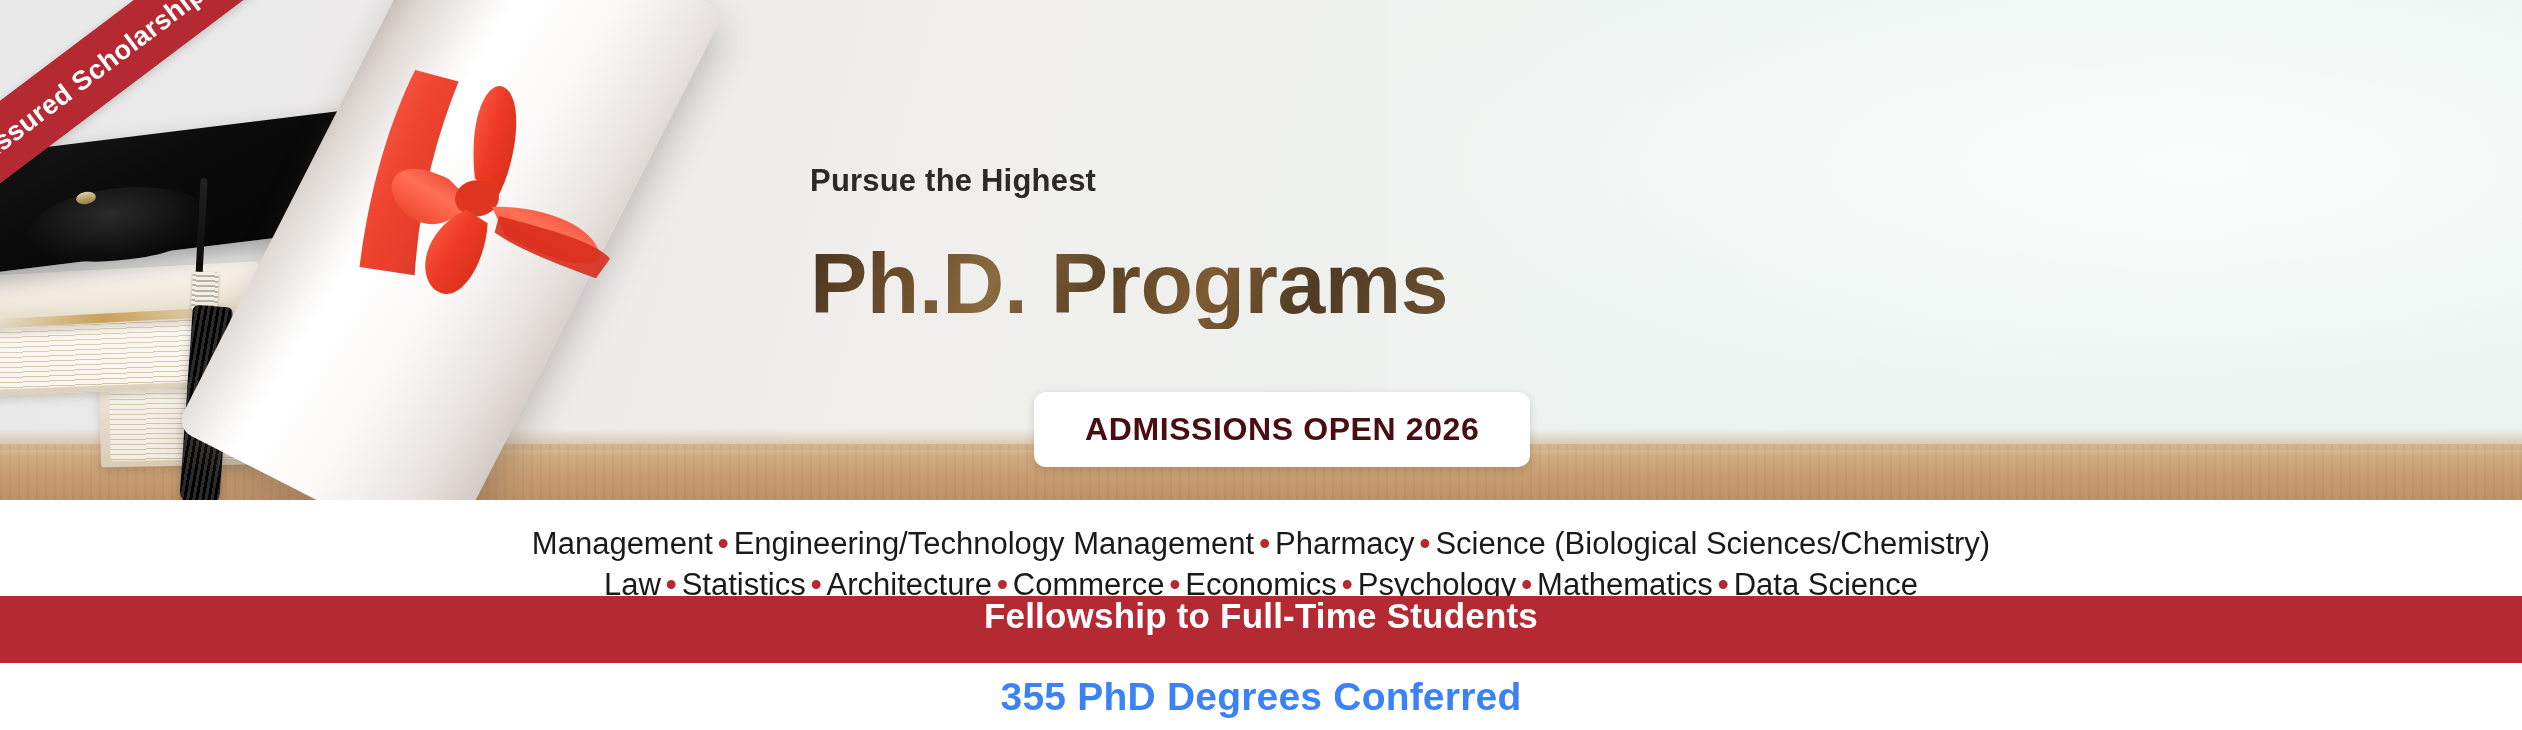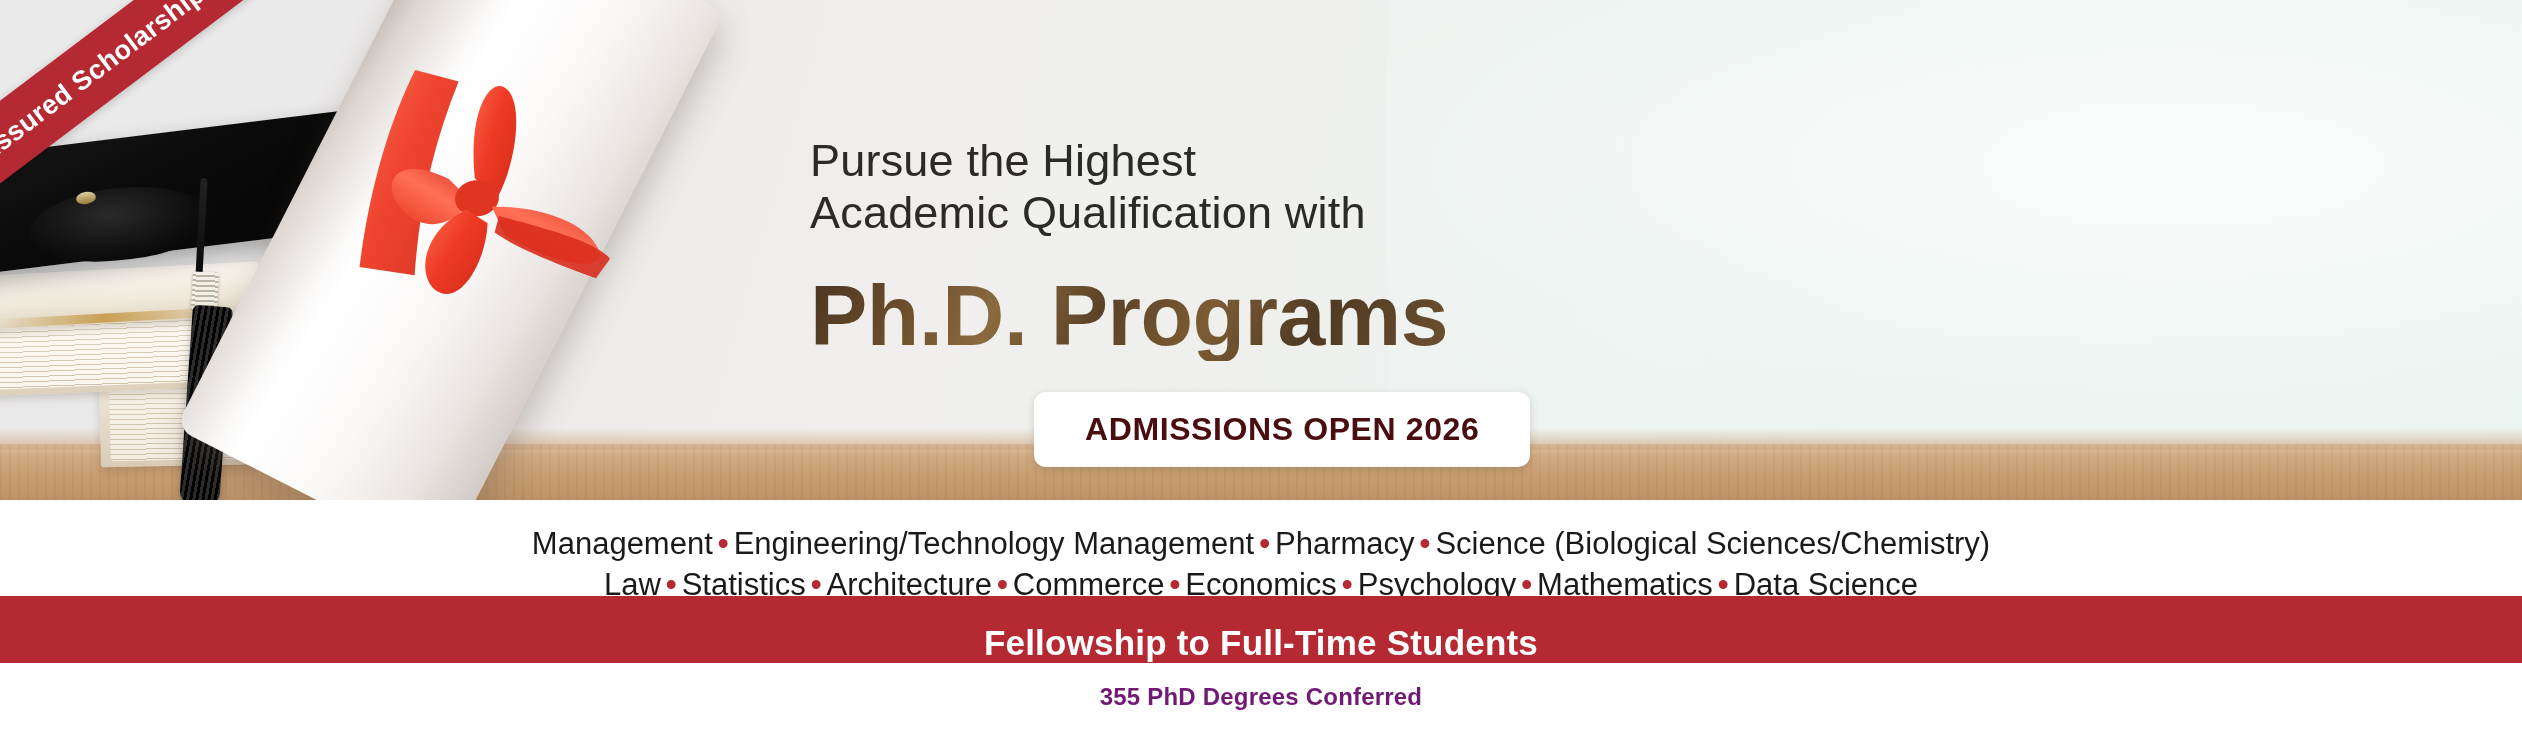--- a/index.html
+++ b/index.html
@@ -241,26 +241,27 @@
     white-space: nowrap;
   }
 
   
   .headline {
     position: absolute;
     left: 810px; top: 135px;
     z-index: 5;
   }
   .headline .line {
-    font-size: 45px;
+    font-size: 31px;
     line-height: 52px;
-    font-weight: 400;
+    font-weight: 700;
     color: #2b2a28;
     letter-spacing: .2px;
     white-space: nowrap;
+    margin-top: 20px;
   }
   .headline .big {
     margin-top: 30px;
     font-size: 86px;
     line-height: 92px;
     font-weight: 700;
     letter-spacing: -0.5px;
     white-space: nowrap;
     background: linear-gradient(115deg,
        #4a3420 0%, #6b4d2c 16%, #8a6a3e 30%, #5b4226 46%,
@@ -320,21 +321,21 @@
   }
 
   
   .fellow {
     position: absolute;
     left: 0; top: 596px;
     width: 100%;
     height: 67px;
     background: #b52a32;
     display: flex;
-    align-items: flex-end;
+    align-items: flex-start;
     justify-content: center;
   }
   .fellow span {
     color: #ffffff;
     font-size: 35px;
     font-weight: 700;
     letter-spacing: .2px;
     white-space: nowrap;
   }
 
@@ -343,22 +344,22 @@
     position: absolute;
     left: 0; top: 663px;
     width: 100%;
     height: 67px;
     background: #ffffff;
     display: flex;
     align-items: center;
     justify-content: center;
   }
   .footer span {
-    color: #701a75;
-    font-size: 24px;
+    color: #3b82f6;
+    font-size: 39px;
     font-weight: 700;
     letter-spacing: .2px;
     white-space: nowrap;
   }
 </style>
 </head>
 <body>
 
 <div class="banner">
 
@@ -422,21 +423,20 @@
         <path d="M196 160 C244 178 290 196 302 214 L286 232 C248 214 208 192 190 176 Z" fill="#d92e1c" opacity="0.9"></path>
       </svg>
     </div>
 
     <div class="corner-ribbon">
       <span>Assured Scholarships</span>
     </div>
 
     <div class="headline">
       <div class="line">Pursue the Highest</div>
-      <div class="line">Academic Qualification with</div>
       <div class="big">Ph.D. Programs</div>
     </div>
 
     <div class="cta">
       <span>ADMISSIONS OPEN 2026</span>
     </div>
   </div>
 
   <div class="programs">
     <div class="prog-row" id="prog-row-1"><span>Management</span><span class="dot">•</span><span>Engineering/Technology Management</span><span class="dot">•</span><span>Pharmacy</span><span class="dot">•</span><span>Science (Biological Sciences/Chemistry)</span></div>

